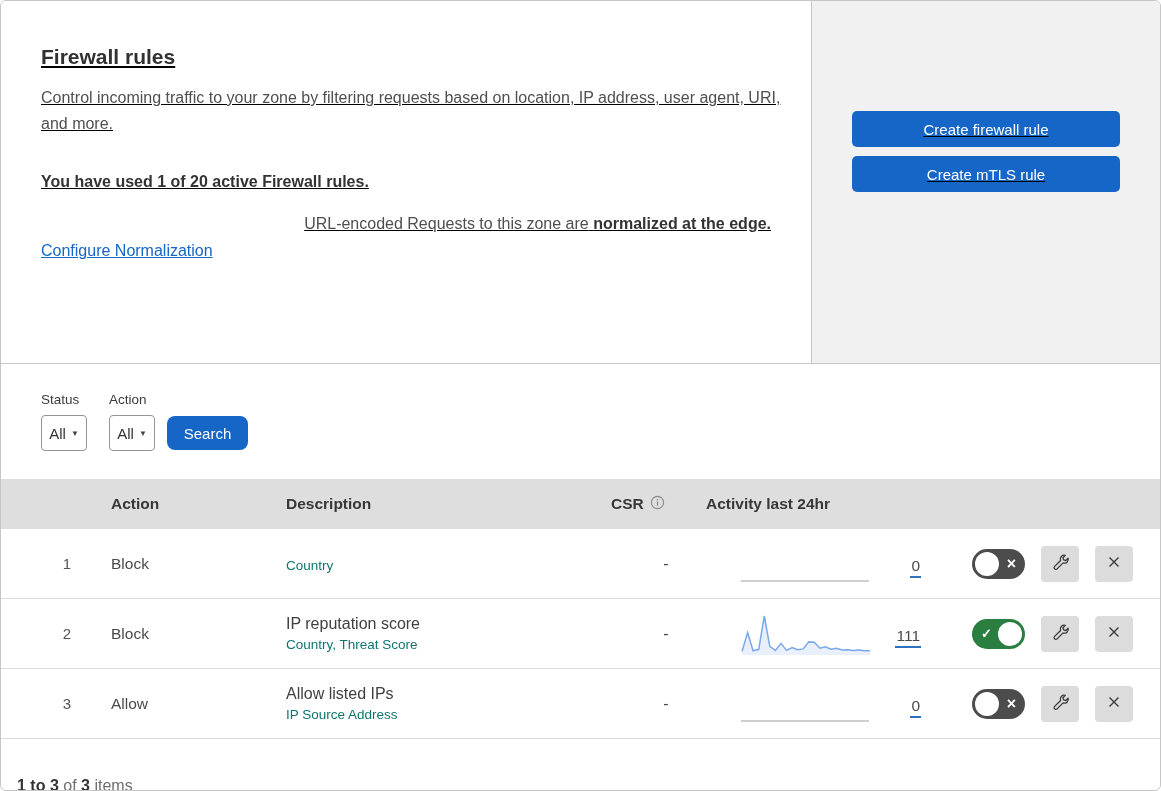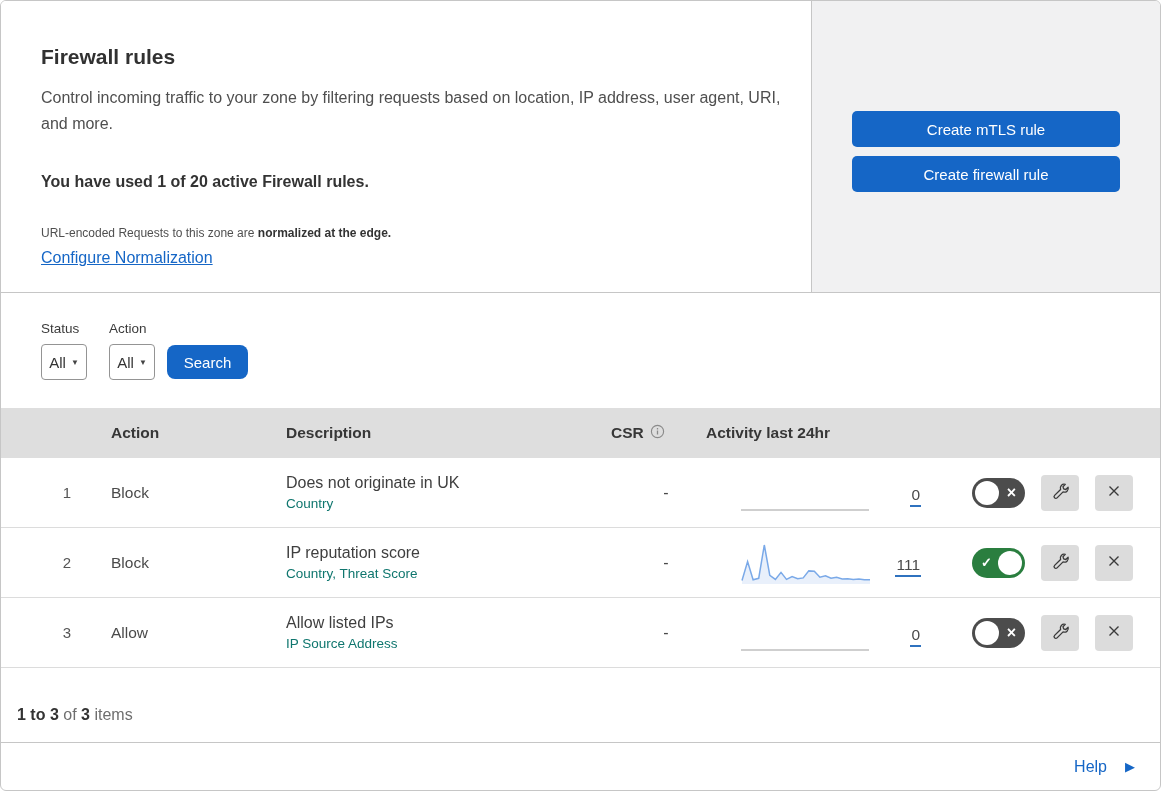--- a/index.html
+++ b/index.html
@@ -6,26 +6,26 @@
   html,body { background:#fff; }
   body { font-family: "Liberation Sans", sans-serif; }
 
   .page{
     position:relative; width:1161px; height:791px;
     border:1px solid #c6c6c6; border-radius:6px; background:#fff;
     overflow:hidden;
   }
 
   
-  .top{ display:flex; height:292px; border-bottom:1px solid #c6c6c6; }
+  .top{ display:flex; height:363px; border-bottom:1px solid #c6c6c6;text-decoration:underline; }
   .intro-card{ width:811px; padding:34px 40px; border-right:1px solid #c6c6c6; background:#fff; }
   .intro-card h1{ font-size:21px; font-weight:600; color:#313131; margin:10px 0 16px; }
   .desc{ font-size:16px; color:#4f4f4f; line-height:26px; width:745px; }
   .usage{ font-size:16px; font-weight:700; color:#333; margin-top:36px; }
-  .norm{ font-size:12px; color:#4f4f4f; margin-top:35px; }
+  .norm{ font-size:16px; color:#4f4f4f; margin-top:24px;text-align:right; }
   .norm strong{ color:#333; }
   .link{ display:inline-block; margin-top:9px; font-size:16px; color:var(--accent,#1566c6);
          text-decoration:underline; cursor:pointer; }
 
   .actions-panel{ flex:1; background:#f1f1f2; padding:110px 40px 0; }
   .btn-primary{
     display:block; width:100%; height:36px; background:var(--accent,#1566c6); color:#fff;
     border:none; border-radius:5px; font-size:15px; font-family:inherit; cursor:pointer;
   }
   .actions-panel .btn-primary + .btn-primary{ margin-top:9px; }
@@ -126,22 +126,22 @@
       <h1>Firewall rules</h1>
       <p class="desc">Control incoming traffic to your zone by filtering requests based on location, IP address, user agent, URI, and more.</p>
       <p class="usage">You have used 1 of 20 active Firewall rules.</p>
       <p class="norm">
         <span>URL-encoded Requests to this zone are</span>
         <strong>normalized at the edge.</strong>
       </p>
       <a class="link">Configure Normalization</a>
     </div>
     <div class="actions-panel">
+      <button class="btn-primary">Create firewall rule</button>
       <button class="btn-primary">Create mTLS rule</button>
-      <button class="btn-primary">Create firewall rule</button>
     </div>
   </section>
 
   <section class="filterbar">
     <div class="field field-status">
       <label>Status</label>
       <div class="select">
         <span>All</span>
         <span class="caret">▼</span>
       </div>
@@ -171,21 +171,20 @@
       </span>
     </div>
     <div class="col-activity">Activity last 24hr</div>
     <div class="col-controls"></div>
   </div>
 
   <div class="trow">
     <div class="col-num">1</div>
     <div class="col-action">Block</div>
     <div class="col-desc">
-      <div class="d-main">Does not originate in UK</div>
       <div class="d-sub">Country</div>
     </div>
     <div class="col-csr">-</div>
     <div class="col-activity">
       <div class="spark flat"></div>
       <div class="count-wrap"><a class="count">0</a></div>
     </div>
     <div class="col-controls">
       <div class="toggle off">
 

